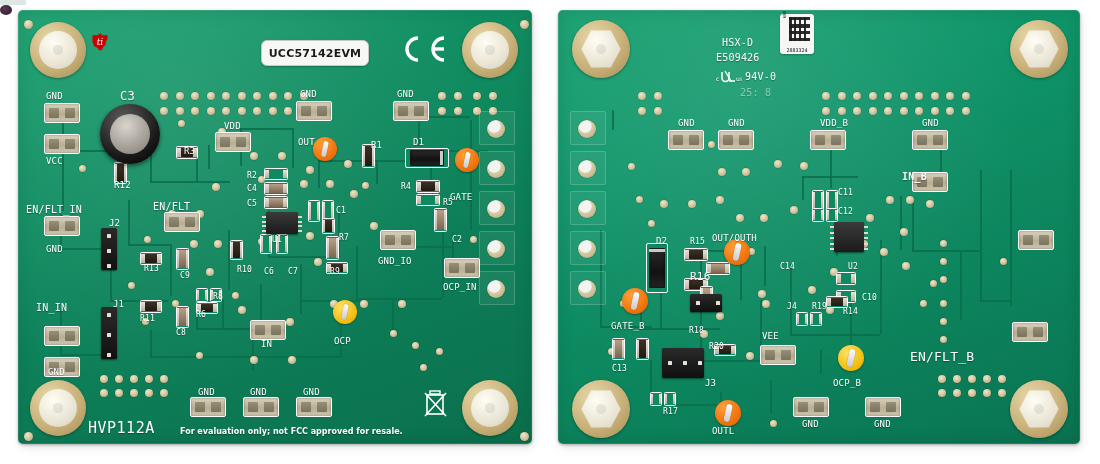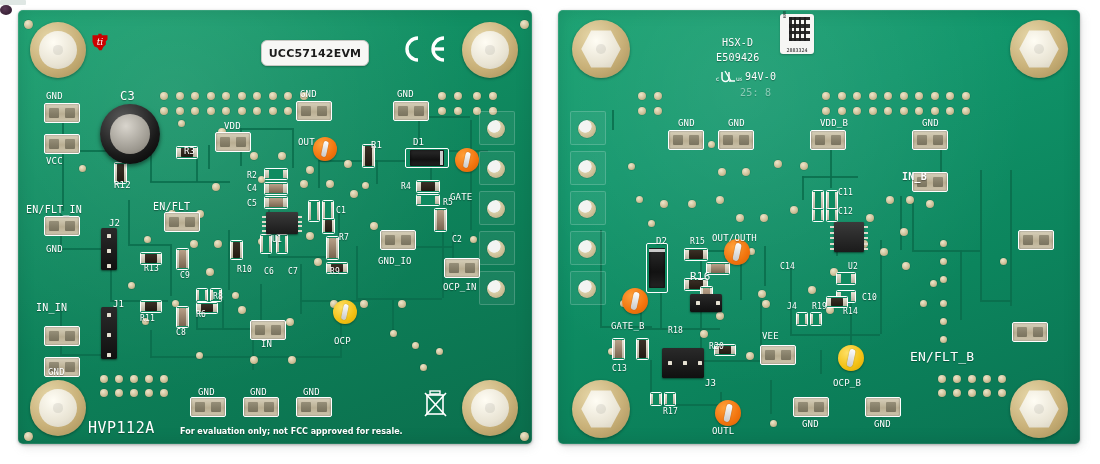--- a/index.html
+++ b/index.html
@@ -842,21 +842,21 @@
     <div class="silk" style="left: 690px; top: 238px; font-size: 8px;">R15</div>
     <div class="silk" style="left: 712px; top: 234px; font-size: 9px;">OUT/OUTH</div>
     <div class="silk" style="left: 690px; top: 271px; font-size: 11px;">R16</div>
     <div class="silk" style="left: 780px; top: 263px; font-size: 8px;">C14</div>
     <div class="silk" style="left: 848px; top: 263px; font-size: 8px;">U2</div>
     <div class="silk" style="left: 862px; top: 294px; font-size: 8px;">C10</div>
     <div class="silk" style="left: 843px; top: 308px; font-size: 8px;">R14</div>
     <div class="silk" style="left: 787px; top: 303px; font-size: 8px;">J4</div>
     <div class="silk" style="left: 812px; top: 303px; font-size: 8px;">R19</div>
     <div class="silk" style="left: 611px; top: 322px; font-size: 9px;">GATE_B</div>
-    <div class="silk" style="left: 668px; top: 327px; font-size: 8px;">R18</div>
+    <div class="silk" style="left: 689px; top: 327px; font-size: 8px;">R18</div>
     <div class="silk" style="left: 709px; top: 343px; font-size: 8px;">R20</div>
     <div class="silk" style="left: 762px; top: 332px; font-size: 9px;">VEE</div>
     <div class="silk" style="left: 910px; top: 350px; font-size: 13px;">EN/FLT_B</div>
     <div class="silk" style="left: 612px; top: 365px; font-size: 8px;">C13</div>
     <div class="silk" style="left: 705px; top: 379px; font-size: 9px;">J3</div>
     <div class="silk" style="left: 833px; top: 379px; font-size: 9px;">OCP_B</div>
     <div class="silk" style="left: 663px; top: 408px; font-size: 8px;">R17</div>
     <div class="silk" style="left: 712px; top: 427px; font-size: 9px;">OUTL</div>
     <div class="silk" style="left: 802px; top: 420px; font-size: 9px;">GND</div>
     <div class="silk" style="left: 874px; top: 420px; font-size: 9px;">GND</div>

